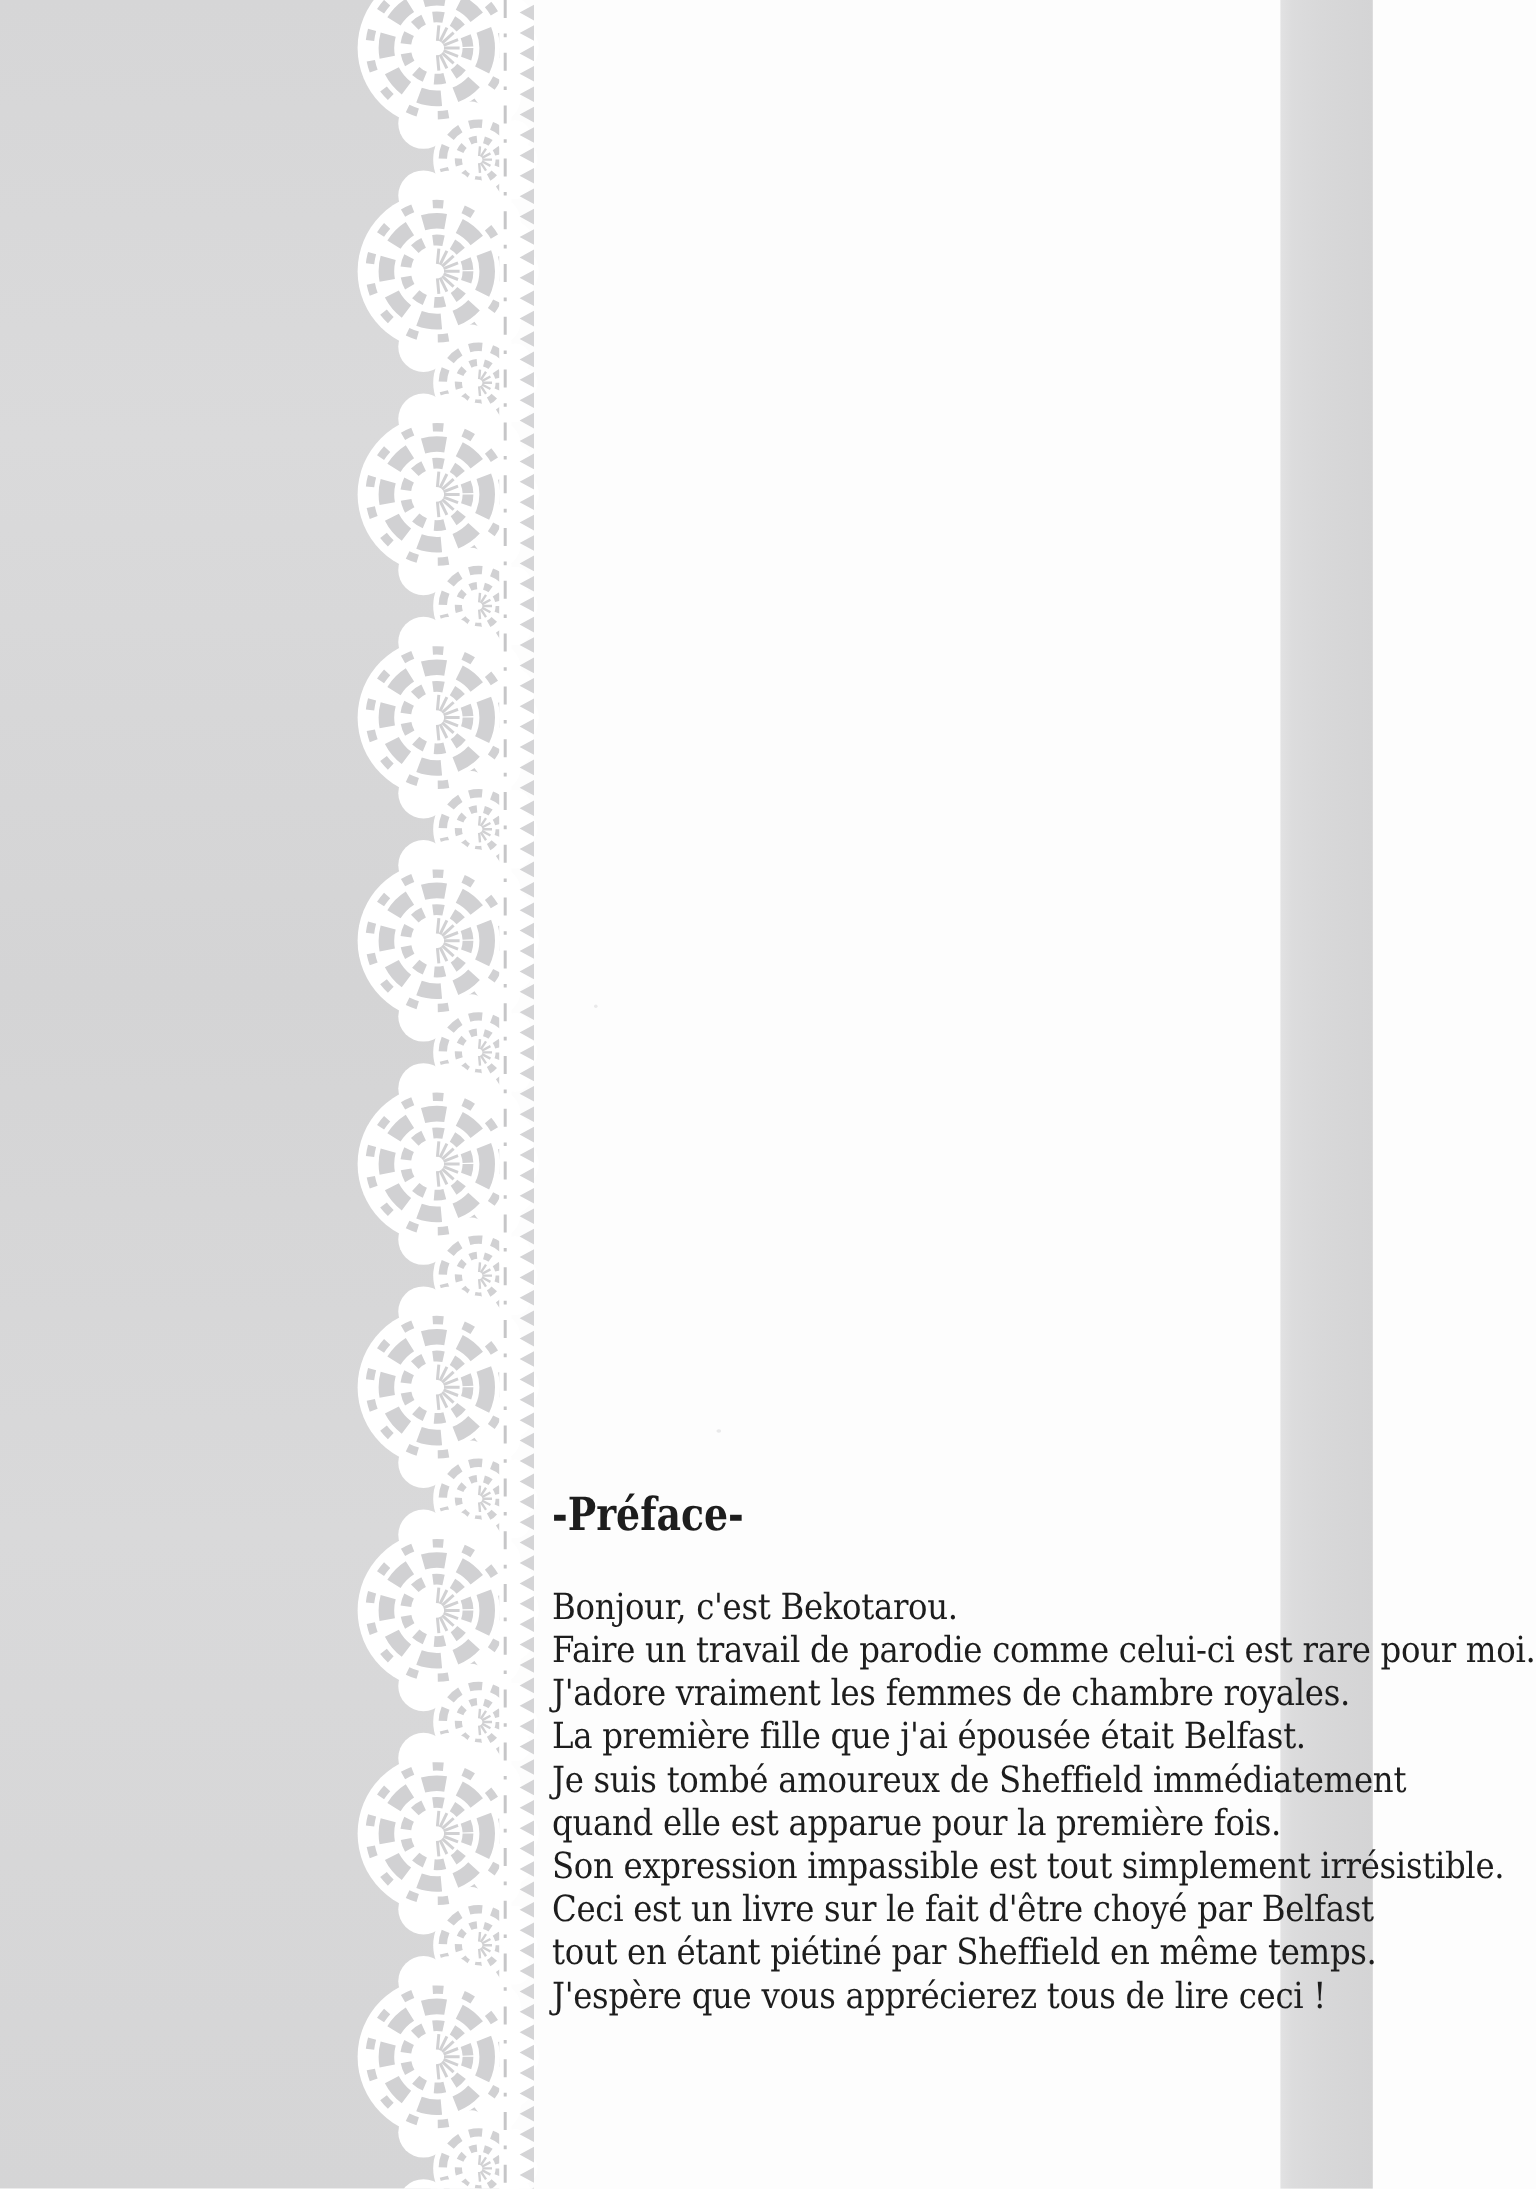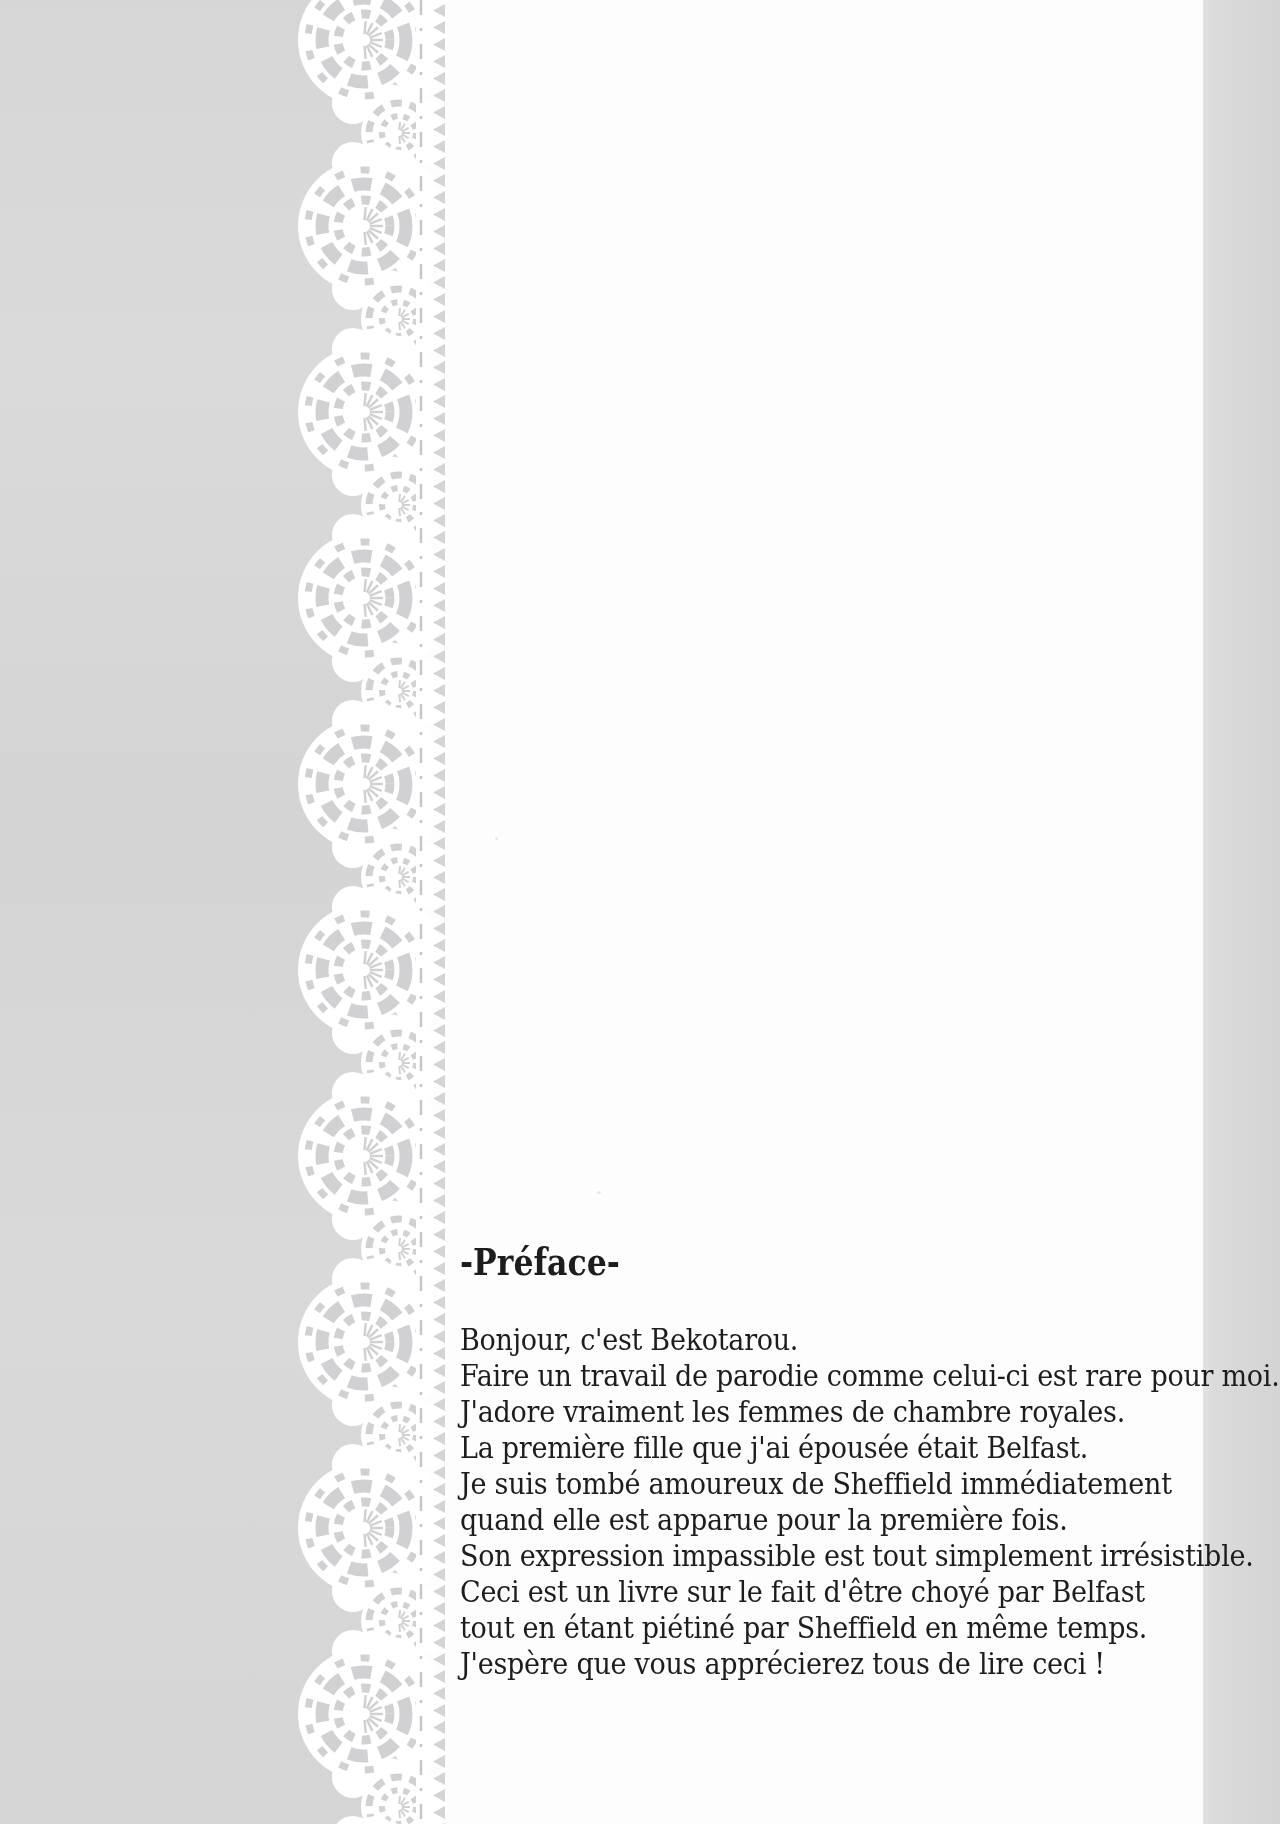--- a/index.html
+++ b/index.html
@@ -14,21 +14,21 @@
   }
   *{margin:0;padding:0;box-sizing:border-box;}
   html,body{width:1280px;height:1824px;}
   body{
     background:var(--page-white);
     font-family:"DejaVu Serif","Liberation Serif",serif;
     overflow:hidden;
   }
   .scan-page{
     position:relative;
-    width:1280px;height:1824px;
+    width:1144px;height:1824px;
     background:var(--page-white);
   }
   .lace-svg{
     position:absolute;left:0;top:0;
     width:470px;height:1824px;
     display:block;
   }
   .gutter-right{
     position:absolute;top:0;right:0;
     width:77px;height:1824px;

